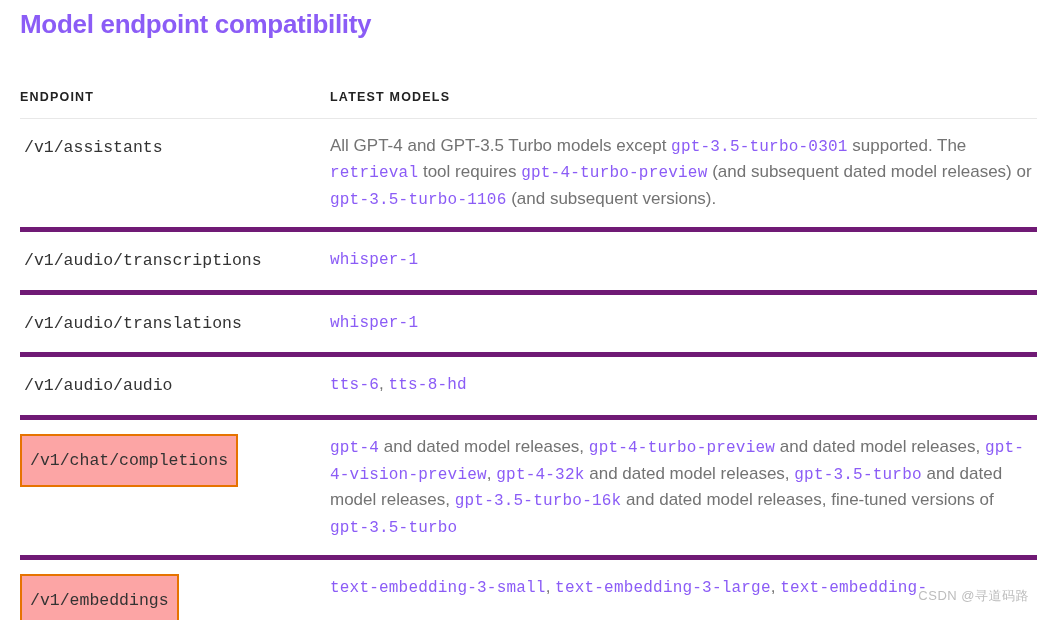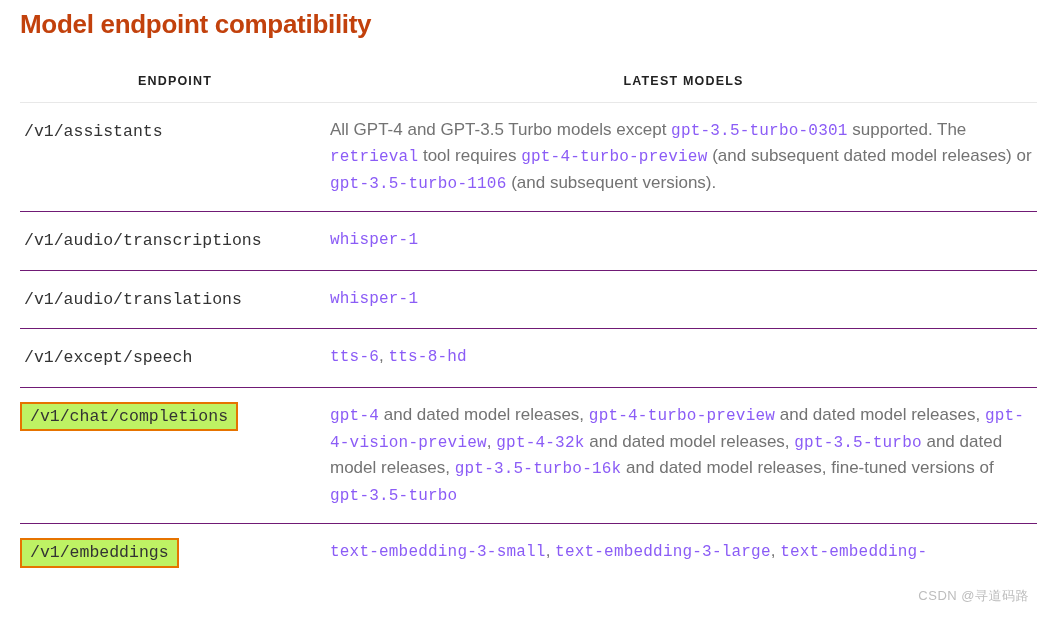--- a/index.html
+++ b/index.html
@@ -13,40 +13,40 @@
       background: #ffffff;
       padding: 0 20px 20px 20px;
       width: 1057px;
       font-size: 17px;
       line-height: 1.55;
     }
     h2.title {
       font-size: 26px;
       font-weight: 700;
       letter-spacing: -0.3px;
-      margin: 4px 0 22px 0;
-      color: #c2410c;
+      margin: 4px 0 38px 0;
+      color: #8b5cf6;
     }
     table {
       width: 100%;
       border-collapse: collapse;
     }
     th {
-      text-align: center;
+      text-align: left;
       font-size: 12.5px;
       font-weight: 600;
       letter-spacing: 1.2px;
       color: #222;
       padding: 6px 0 10px 0;
       border-bottom: 1px solid #e8e8e8;
       text-transform: uppercase;
     }
     td {
       padding: 14px 0;
-      border-bottom: 1px solid #701a75;
+      border-bottom: 5px solid #701a75;
       vertical-align: top;
     }
     td.endpoint-col {
       width: 310px;
       padding-right: 18px;
     }
     td.models-col {
       color: #2a2a2a;
     }
     code, .code {
@@ -57,23 +57,23 @@
     }
     .endpoint-text {
       font-family: "SFMono-Regular", Consolas, "Liberation Mono", Menlo, monospace;
       font-size: 16.5px;
       color: #333;
       display: inline-block;
       padding: 2px 4px;
     }
     .highlighted {
       border: 2.5px solid #e67300;
-      padding: 0 8px;
+      padding: 12px 8px;
       display: inline-block;
-      background: #bef264;
+      background: #fca5a5;
     }
     .watermark {
       position: absolute;
       right: 28px;
       bottom: 14px;
       font-size: 13px;
       color: #bdbdbd;
       letter-spacing: 0.5px;
       margin-left: 42px;
     }
@@ -100,21 +100,21 @@
       </tr>
       <tr>
         <td class="endpoint-col"><span class="endpoint-text">/v1/audio/transcriptions</span></td>
         <td class="models-col"><code class="code">whisper-1</code></td>
       </tr>
       <tr>
         <td class="endpoint-col"><span class="endpoint-text">/v1/audio/translations</span></td>
         <td class="models-col"><code class="code">whisper-1</code></td>
       </tr>
       <tr>
-        <td class="endpoint-col"><span class="endpoint-text">/v1/except/speech</span></td>
+        <td class="endpoint-col"><span class="endpoint-text">/v1/audio/audio</span></td>
         <td class="models-col"><code class="code">tts-6</code><span class="body-text">, </span><code class="code">tts-8-hd</code></td>
       </tr>
       <tr>
         <td class="endpoint-col"><span class="endpoint-text highlighted">/v1/chat/completions</span></td>
         <td class="models-col"><code class="code">gpt-4</code><span class="body-text"> and dated model releases, </span><code class="code">gpt-4-turbo-preview</code><span class="body-text"> and dated model releases, </span><code class="code">gpt-4-vision-preview</code><span class="body-text">, </span><code class="code">gpt-4-32k</code><span class="body-text"> and dated model releases, </span><code class="code">gpt-3.5-turbo</code><span class="body-text"> and dated model releases, </span><code class="code">gpt-3.5-turbo-16k</code><span class="body-text"> and dated model releases, fine-tuned versions of </span><code class="code">gpt-3.5-turbo</code></td>
       </tr>
       <tr>
         <td class="endpoint-col" style="border-bottom: none;"><span class="endpoint-text highlighted">/v1/embeddings</span></td>
         <td class="models-col" style="border-bottom: none;"><code class="code">text-embedding-3-small</code><span class="body-text">, </span><code class="code">text-embedding-3-large</code><span class="body-text">, </span><code class="code">text-embedding-</code></td>
       </tr>

